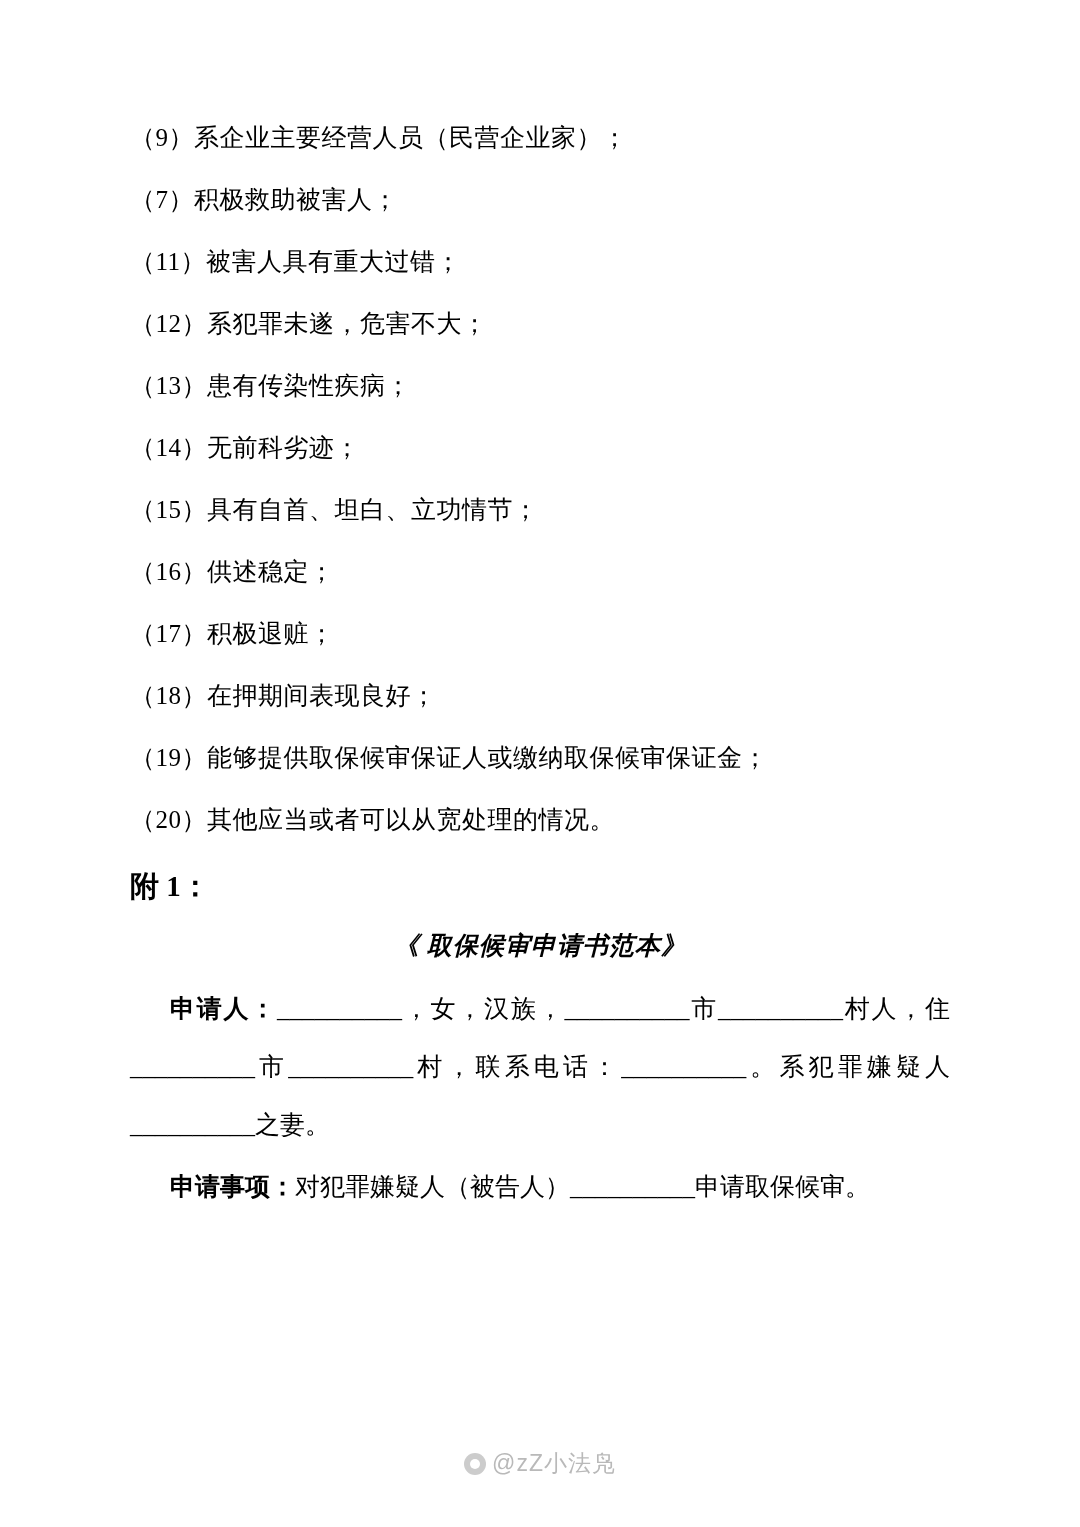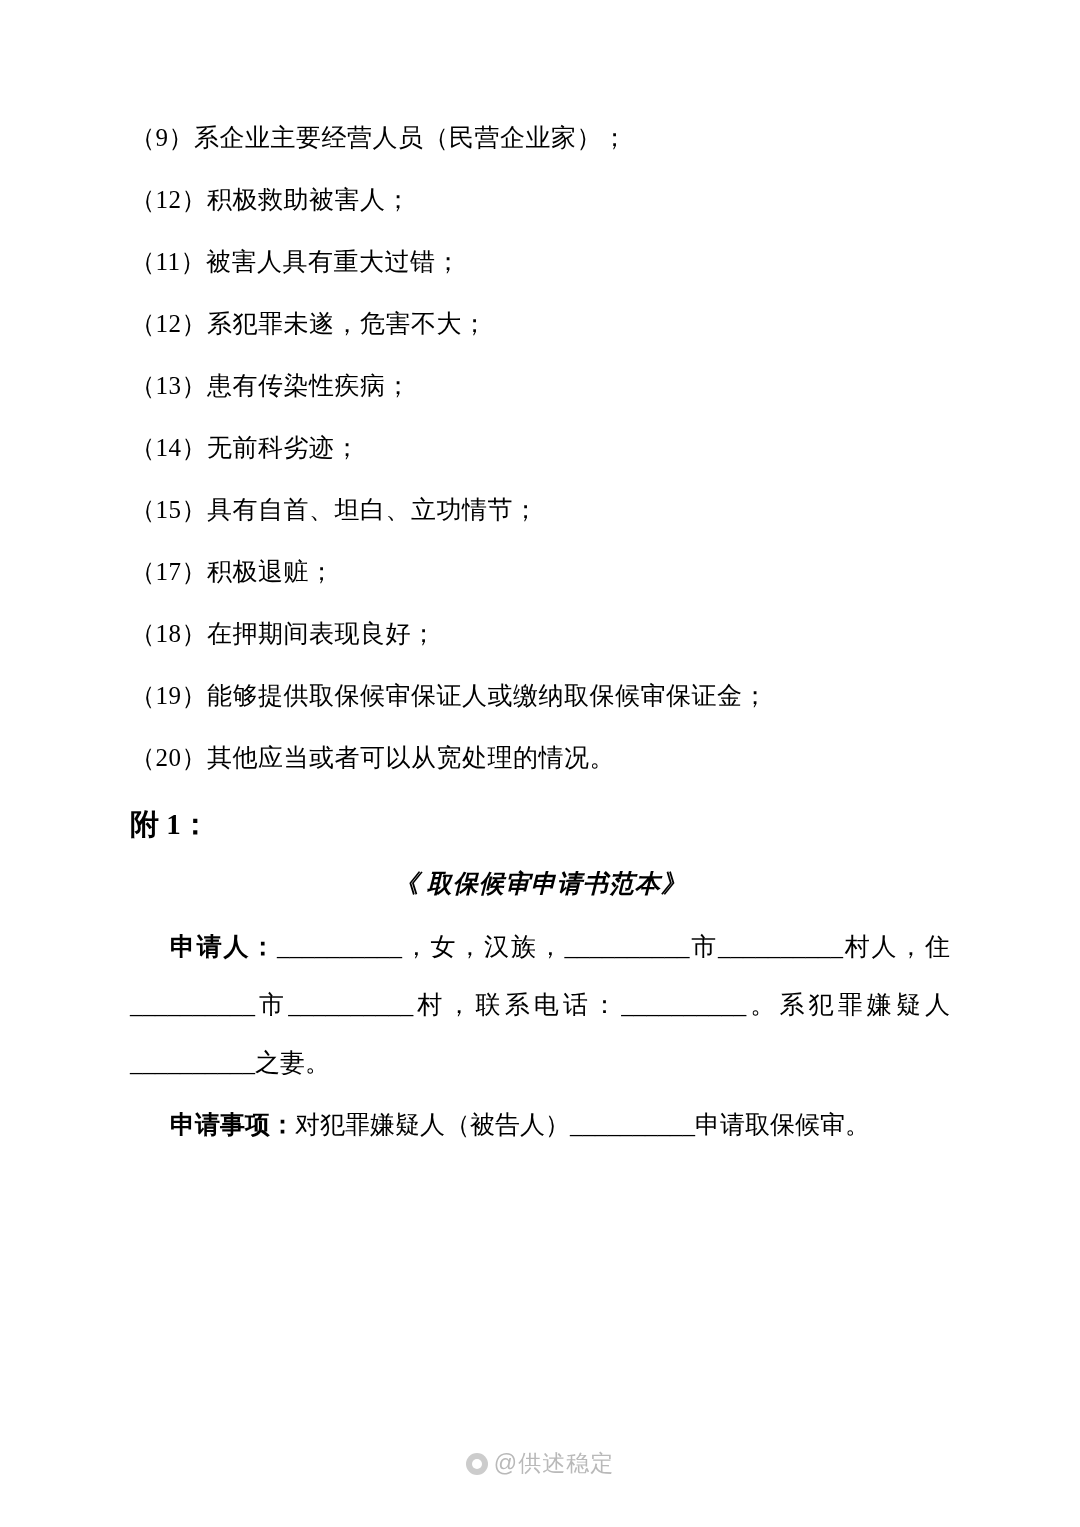--- a/index.html
+++ b/index.html
@@ -91,35 +91,36 @@
     background: #ffffff;
   }
 </style>
 </head>
 <body>
 
 <div class="page">
 
   <div>
     <p class="line item">（9）系企业主要经营人员（民营企业家）；</p>
-    <p class="line item">（12）积极救助被害人；</p>
+    <p class="line item">（7）积极救助被害人；</p>
     <p class="line item">（11）被害人具有重大过错；</p>
     <p class="line item">（12）系犯罪未遂，危害不大；</p>
     <p class="line item">（13）患有传染性疾病；</p>
     <p class="line item">（14）无前科劣迹；</p>
     <p class="line item">（15）具有自首、坦白、立功情节；</p>
+    <p class="line item">（16）供述稳定；</p>
     <p class="line item">（17）积极退赃；</p>
     <p class="line item">（18）在押期间表现良好；</p>
     <p class="line item">（19）能够提供取保候审保证人或缴纳取保候审保证金；</p>
     <p class="line item">（20）其他应当或者可以从宽处理的情况。</p>
   </div>
 
   <p class="attach-label">附 1：</p>
 
   <p class="doc-title">《 取保候审申请书范本》</p>
 
   <p class="para"><b>申请人：</b><span>__________，女，汉族，__________市__________村人，住__________市__________村，联系电话：__________。系犯罪嫌疑人__________之妻。</span></p>
 
 
   <p class="para"><b>申请事项：</b><span>对犯罪嫌疑人（被告人）__________申请取保候审。</span></p>
 
-  <div class="watermark"><span class="wm-icon"></span><span>@供述稳定</span></div>
+  <div class="watermark"><span class="wm-icon"></span><span>@zZ小法凫</span></div>
 </div>
 
 </body></html>

